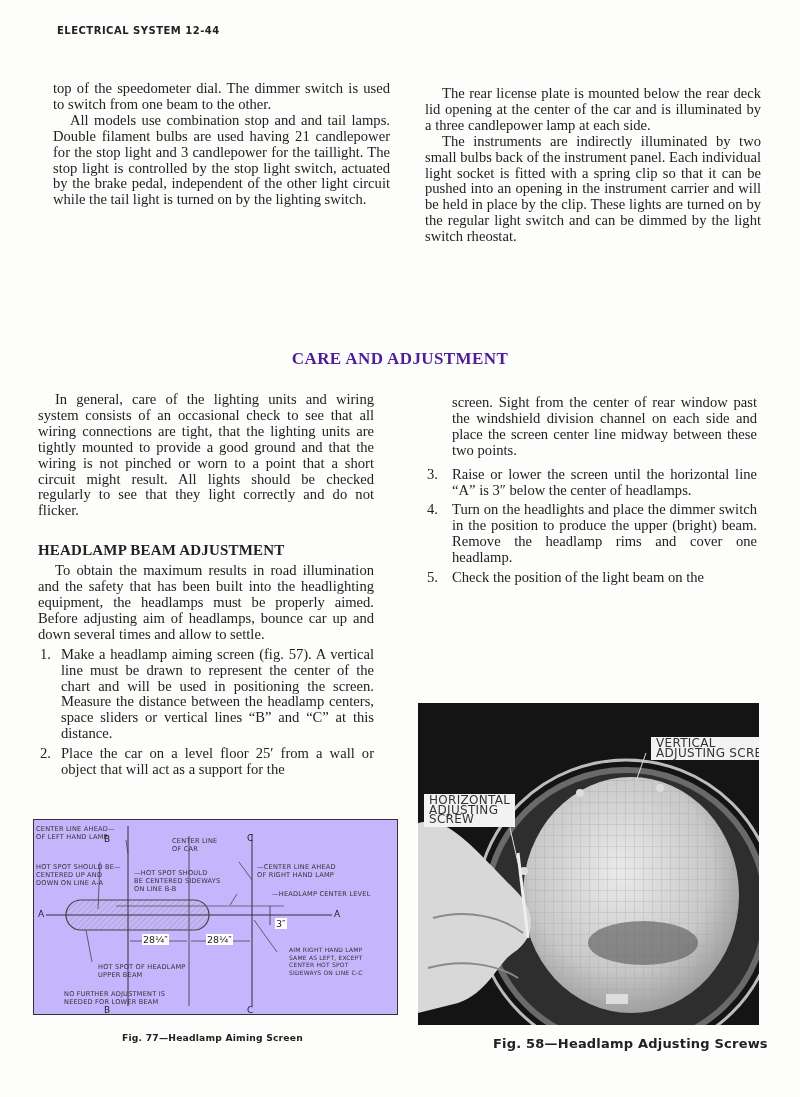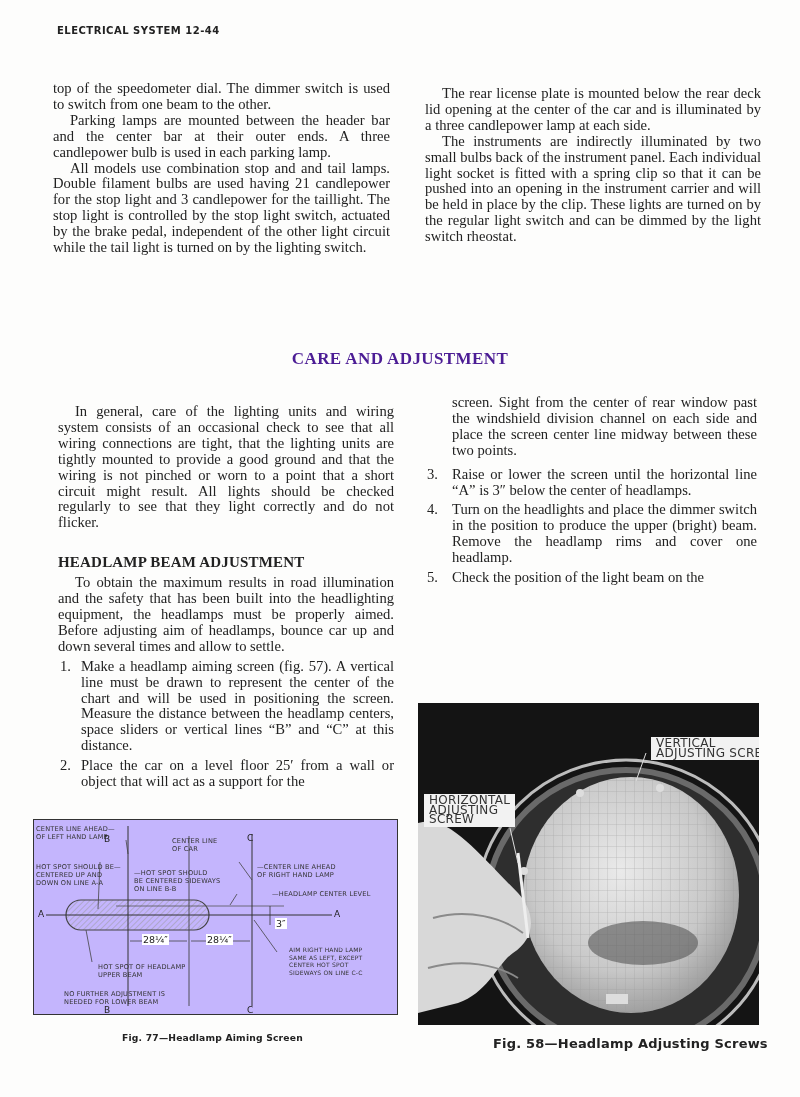--- a/index.html
+++ b/index.html
@@ -5,21 +5,21 @@
   html, body { margin: 0; padding: 0; background: #fdfdfc; }
   body { width: 800px; height: 1097px; position: relative; overflow: hidden; color: #1f1f1f; }
   .page { position: absolute; left: 0; top: 0; width: 800px; height: 1097px; }
   .running-head { position: absolute; left: 57px; top: 25px; font-family: "DejaVu Sans", sans-serif; font-weight: bold; font-size: 10px; letter-spacing: 0.5px; color: #222; }
   .col { position: absolute; font-family: "Liberation Serif", serif; font-size: 14.6px; line-height: 15.9px; text-align: justify; color: #222; }
   .col p { margin: 0; text-indent: 17px; }
   .col p.noindent { text-indent: 0; }
   .col-l1 { left: 53px; top: 81px; width: 337px; }
   .col-r1 { left: 425px; top: 86px; width: 336px; }
   .section-title { position: absolute; left: 0; width: 800px; top: 349px; text-align: center; font-family: "Liberation Serif", serif; font-weight: bold; font-size: 17px; letter-spacing: 0.4px; color: #4c1d95; }
-  .col-l2 { left: 58px; top: 392px; width: 336px; margin-top: 12px; }
+  .col-l2 { left: 38px; top: 392px; width: 336px; }
   .col-r2 { left: 452px; top: 395px; width: 305px; }
   .sub-head { font-family: "Liberation Serif", serif; font-weight: bold; font-size: 15px; margin: 24px 0 4px 0; letter-spacing: 0.2px; }
   .steps { margin: 0; padding: 0; list-style: none; }
   .step { position: relative; padding-left: 23px; margin-top: 4px; }
   .step .num { position: absolute; left: 2px; top: 0; }
   .col-r2 .step { padding-left: 0; }
   .col-r2 .step .num { left: -25px; }
   .note { font-family: "DejaVu Sans", sans-serif; font-weight: bold; font-size: 11.5px; line-height: 15.4px; letter-spacing: 0.5px; margin: 8px 0 8px 0; text-align: justify; }
   .fig57 { position: absolute; left: 33px; top: 819px; width: 363px; height: 194px; border: 1.5px solid #333; background: #c4b5fd; }
   .fig57 svg { position: absolute; left: 0; top: 0; }
@@ -33,21 +33,20 @@
 </style>
 </head>
 <body>
 
 <div class="page">
 
   <div class="running-head">ELECTRICAL SYSTEM 12-44</div>
 
   <div class="col col-l1">
     <p class="noindent">top of the speedometer dial. The dimmer switch is used to switch from one beam to the other.</p>
-    <p>Parking lamps are mounted between the header bar and the center bar at their outer ends. A three candlepower bulb is used in each parking lamp.</p>
     <p>All models use combination stop and and tail lamps. Double filament bulbs are used having 21 candlepower for the stop light and 3 candlepower for the taillight. The stop light is controlled by the stop light switch, actuated by the brake pedal, independent of the other light circuit while the tail light is turned on by the lighting switch.</p>
   </div>
 
   <div class="col col-r1">
     <p>The rear license plate is mounted below the rear deck lid opening at the center of the car and is illuminated by a three candlepower lamp at each side.</p>
     <p>The instruments are indirectly illuminated by two small bulbs back of the instrument panel. Each individual light socket is fitted with a spring clip so that it can be pushed into an opening in the instrument carrier and will be held in place by the clip. These lights are turned on by the regular light switch and can be dimmed by the light switch rheostat.</p>
   </div>
 
   <div class="section-title">CARE AND ADJUSTMENT</div>
 

